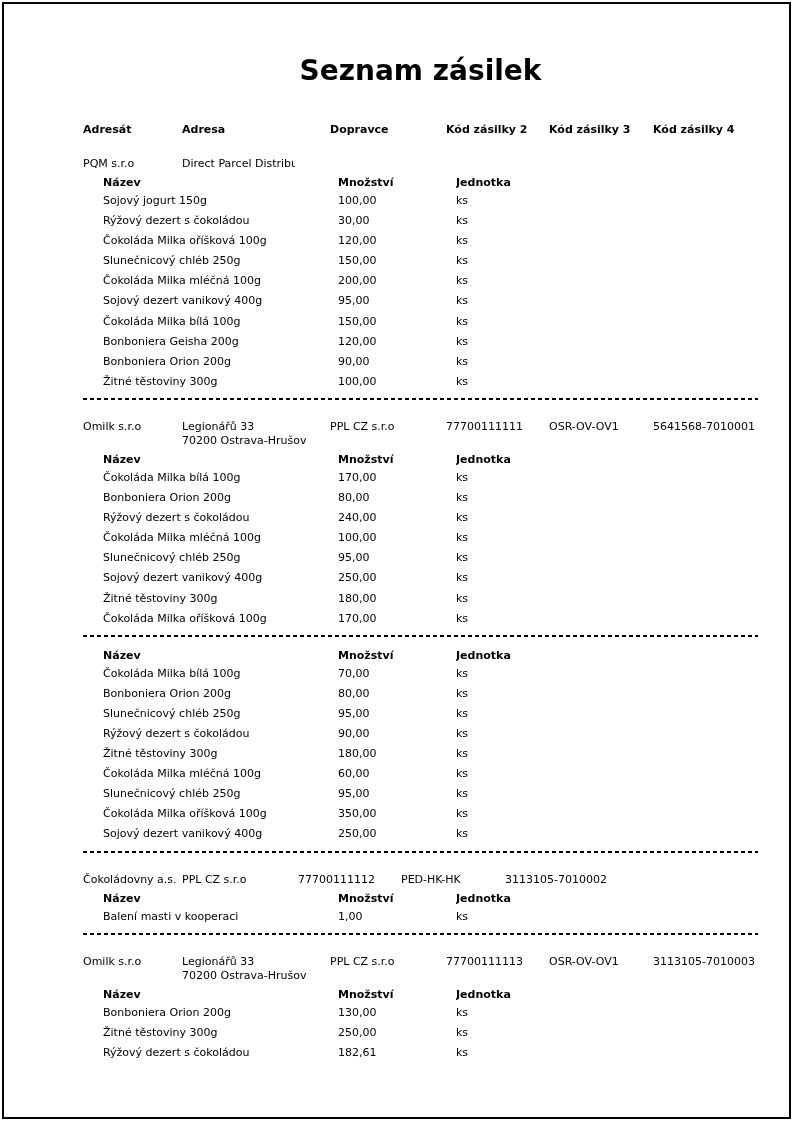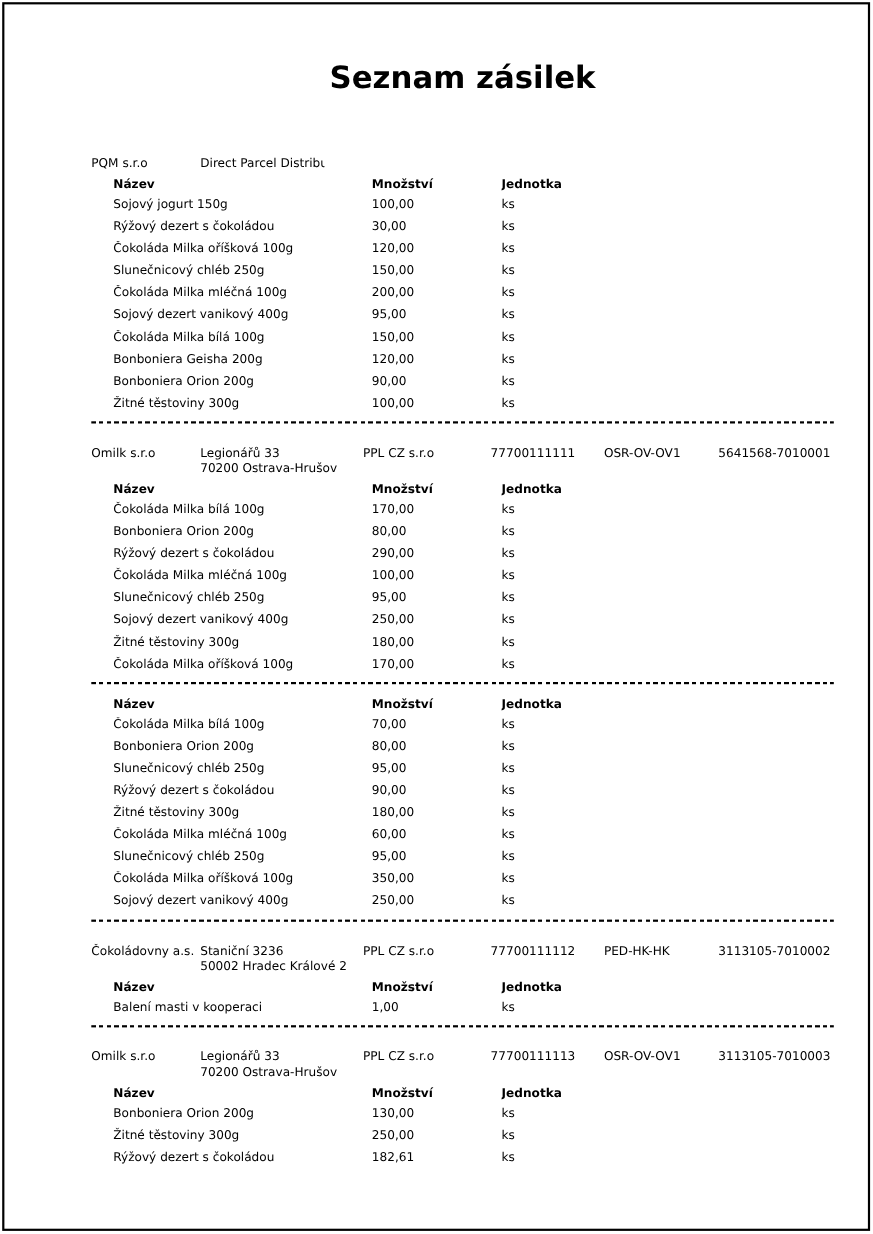--- a/index.html
+++ b/index.html
@@ -70,20 +70,28 @@
 </style>
 </head>
 <body>
 
 <div>
   <div class="page-border"></div>
 
   <h1 class="title">Seznam zásilek</h1>
 
   <div class="content">
+    <div class="cols header-row">
+      <div class="col-adresat">Adresát</div>
+      <div class="col-adresa">Adresa</div>
+      <div class="col-dopravce">Dopravce</div>
+      <div class="col-kod2"><span class="clip clip-k2h">Kód zásilky 2</span></div>
+      <div class="col-kod3">Kód zásilky 3</div>
+      <div class="col-kod4"><span class="clip clip-k4h">Kód zásilky 4</span></div>
+    </div>
 
     <div id="groups">
         <div class="group">
     <div class="cols group-addr">
       <div class="col-adresat">PQM s.r.o</div>
       <div class="col-dopravce"><span class="clip clip-dopravce">Direct Parcel Distribution</span></div>
       <div class="col-kod2"></div>
       <div class="col-kod3"></div>
       <div class="col-kod4"><span class="clip clip-k4v"></span></div>
     </div>
@@ -169,21 +177,21 @@
     <div class="ic-mnozstvi">170,00</div>
     <div class="ic-jednotka">ks</div>
   </div>
             <div class="item-row">
     <div class="ic-nazev">Bonboniera Orion 200g</div>
     <div class="ic-mnozstvi">80,00</div>
     <div class="ic-jednotka">ks</div>
   </div>
             <div class="item-row">
     <div class="ic-nazev">Rýžový dezert s čokoládou</div>
-    <div class="ic-mnozstvi">290,00</div>
+    <div class="ic-mnozstvi">240,00</div>
     <div class="ic-jednotka">ks</div>
   </div>
             <div class="item-row">
     <div class="ic-nazev">Čokoláda Milka mléčná 100g</div>
     <div class="ic-mnozstvi">100,00</div>
     <div class="ic-jednotka">ks</div>
   </div>
             <div class="item-row">
     <div class="ic-nazev">Slunečnicový chléb 250g</div>
     <div class="ic-mnozstvi">95,00</div>
@@ -259,24 +267,20 @@
     <div class="ic-nazev">Sojový dezert vanikový 400g</div>
     <div class="ic-mnozstvi">250,00</div>
     <div class="ic-jednotka">ks</div>
   </div>
           </div>
   </div>
         <div class="separator"></div>
         <div class="group">
     <div class="cols group-addr">
       <div class="col-adresat">Čokoládovny a.s.</div>
-      <div class="col-adresa">
-        <div>Staniční 3236</div>
-        <div>50002 Hradec Králové 2</div>
-      </div>
       <div class="col-dopravce"><span class="clip clip-dopravce">PPL CZ s.r.o</span></div>
       <div class="col-kod2">77700111112</div>
       <div class="col-kod3">PED-HK-HK</div>
       <div class="col-kod4"><span class="clip clip-k4v">3113105-7010002</span></div>
     </div>
     <div class="cols item-header">
       <div class="ic-nazev">Název</div>
       <div class="ic-mnozstvi">Množství</div>
       <div class="ic-jednotka">Jednotka</div>
     </div>

